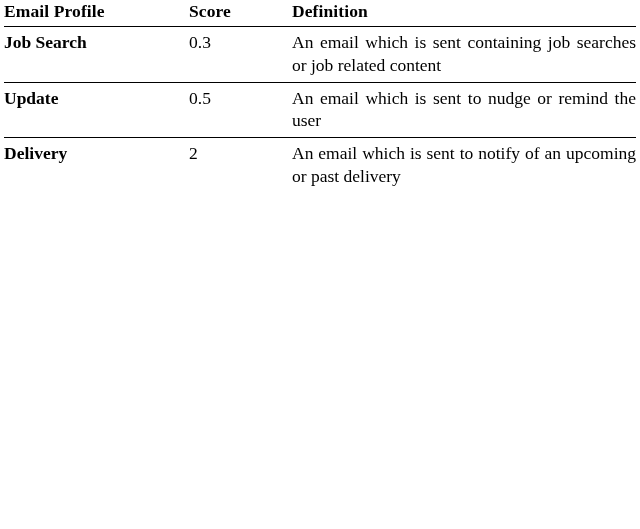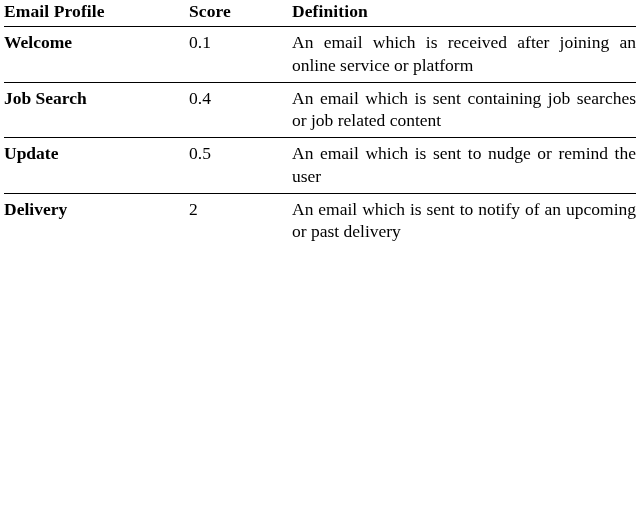--- a/index.html
+++ b/index.html
@@ -77,27 +77,22 @@
     </colgroup>
     <thead>
       <tr class="header-row">
         <th>Email Profile</th>
         <th>Score</th>
         <th>Definition</th>
       </tr>
     </thead>
     <tbody>
       <tr>
-        <td class="cell-profile">Welcome</td>
-        <td class="cell-score">0.1</td>
-        <td class="cell-def">An email which is received after joining an online service or platform</td>
-      </tr>
-      <tr>
         <td class="cell-profile">Job Search</td>
-        <td class="cell-score">0.4</td>
+        <td class="cell-score">0.3</td>
         <td class="cell-def">An email which is sent containing job searches or job related content</td>
       </tr>
       <tr>
         <td class="cell-profile">Update</td>
         <td class="cell-score">0.5</td>
         <td class="cell-def">An email which is sent to nudge or remind the user</td>
       </tr>
       <tr>
         <td class="cell-profile">Delivery</td>
         <td class="cell-score">2</td>

